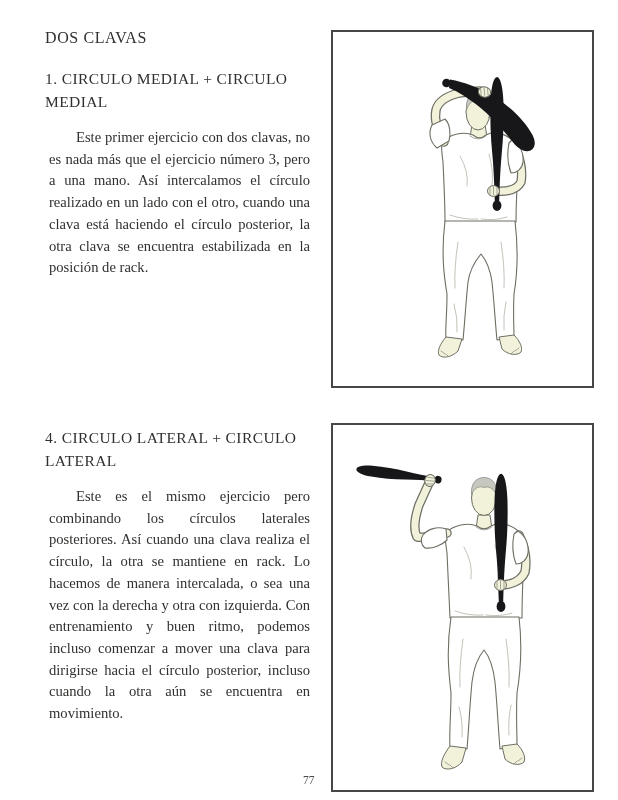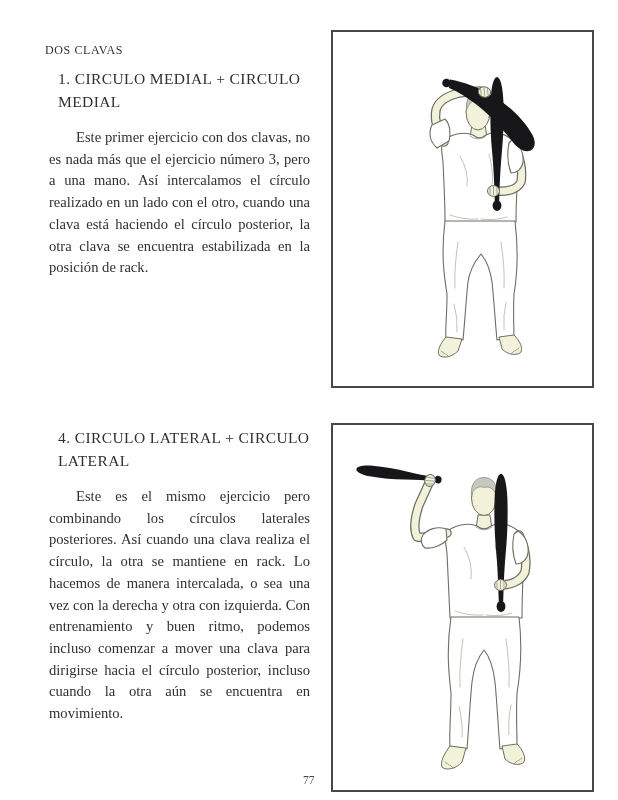--- a/index.html
+++ b/index.html
@@ -7,30 +7,30 @@
     width: 618px; height: 800px;
     background: #ffffff;
     overflow: hidden;
     font-family: "Liberation Serif", serif;
     color: #30302e;
     position: relative;
   }
   .page { position: absolute; inset: 0; }
 
   .doc-header {
-    position: absolute; left: 45px; top: 43px;
-    font-size: 12px; letter-spacing: 0.6px;
+    position: absolute; left: 45px; top: 29px;
+    font-size: 16px; letter-spacing: 0.6px;
   }
 
   .text-col { position: absolute; left: 45px; width: 269px; }
   .sec1 { top: 67px; }
   .sec2 { top: 426px; }
 
   .heading {
-    margin: 0 0 14px 13px;
+    margin: 0 0 14px 0;
     font-size: 15.5px; font-weight: normal;
     line-height: 23px; letter-spacing: 0.4px;
   }
   .para {
     margin: 4px;
     font-size: 14.6px; line-height: 21.7px;
     text-align: justify;
     text-indent: 27px;
     hyphens: auto; -webkit-hyphens: auto;
   }

